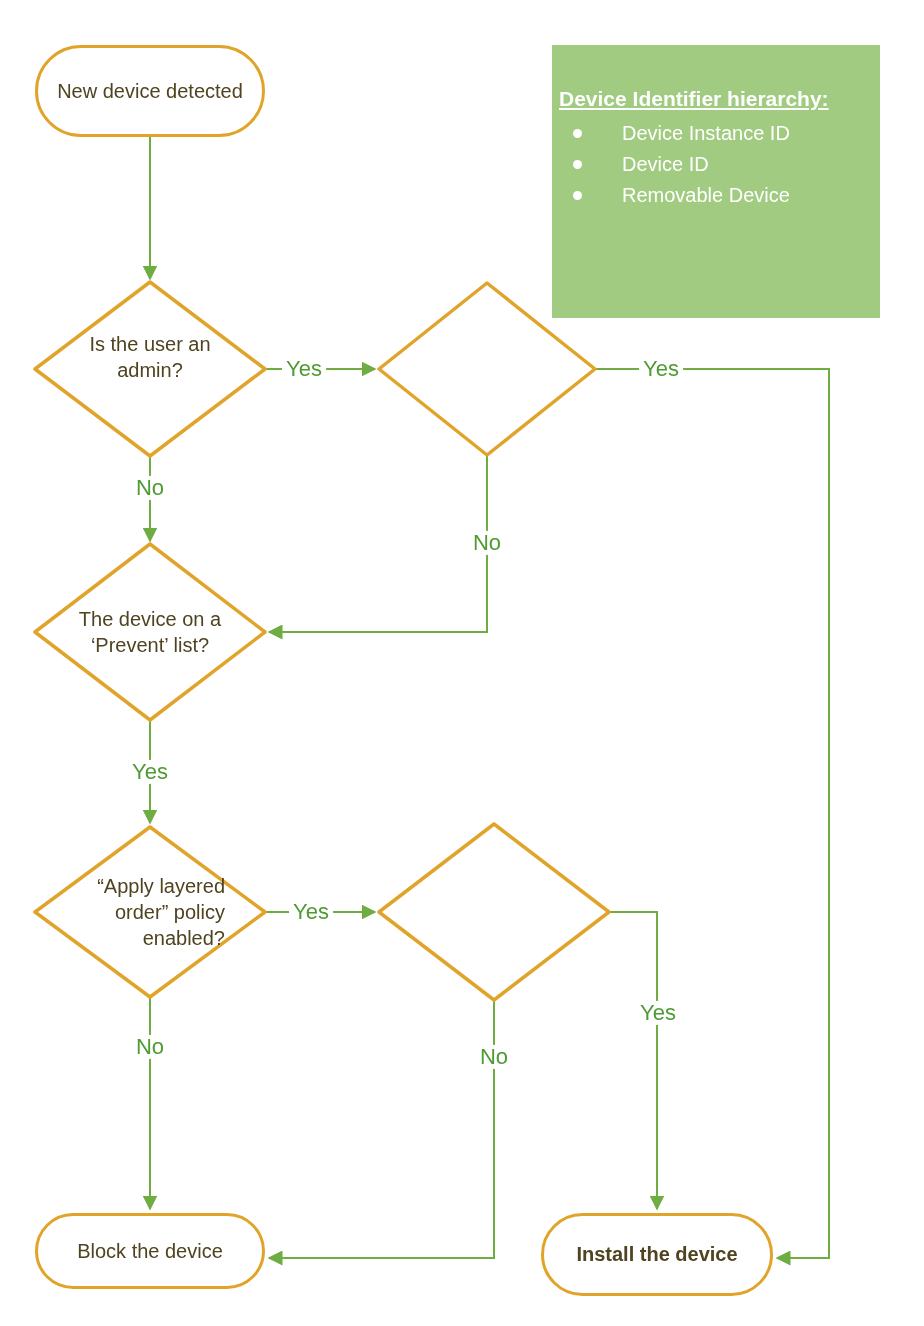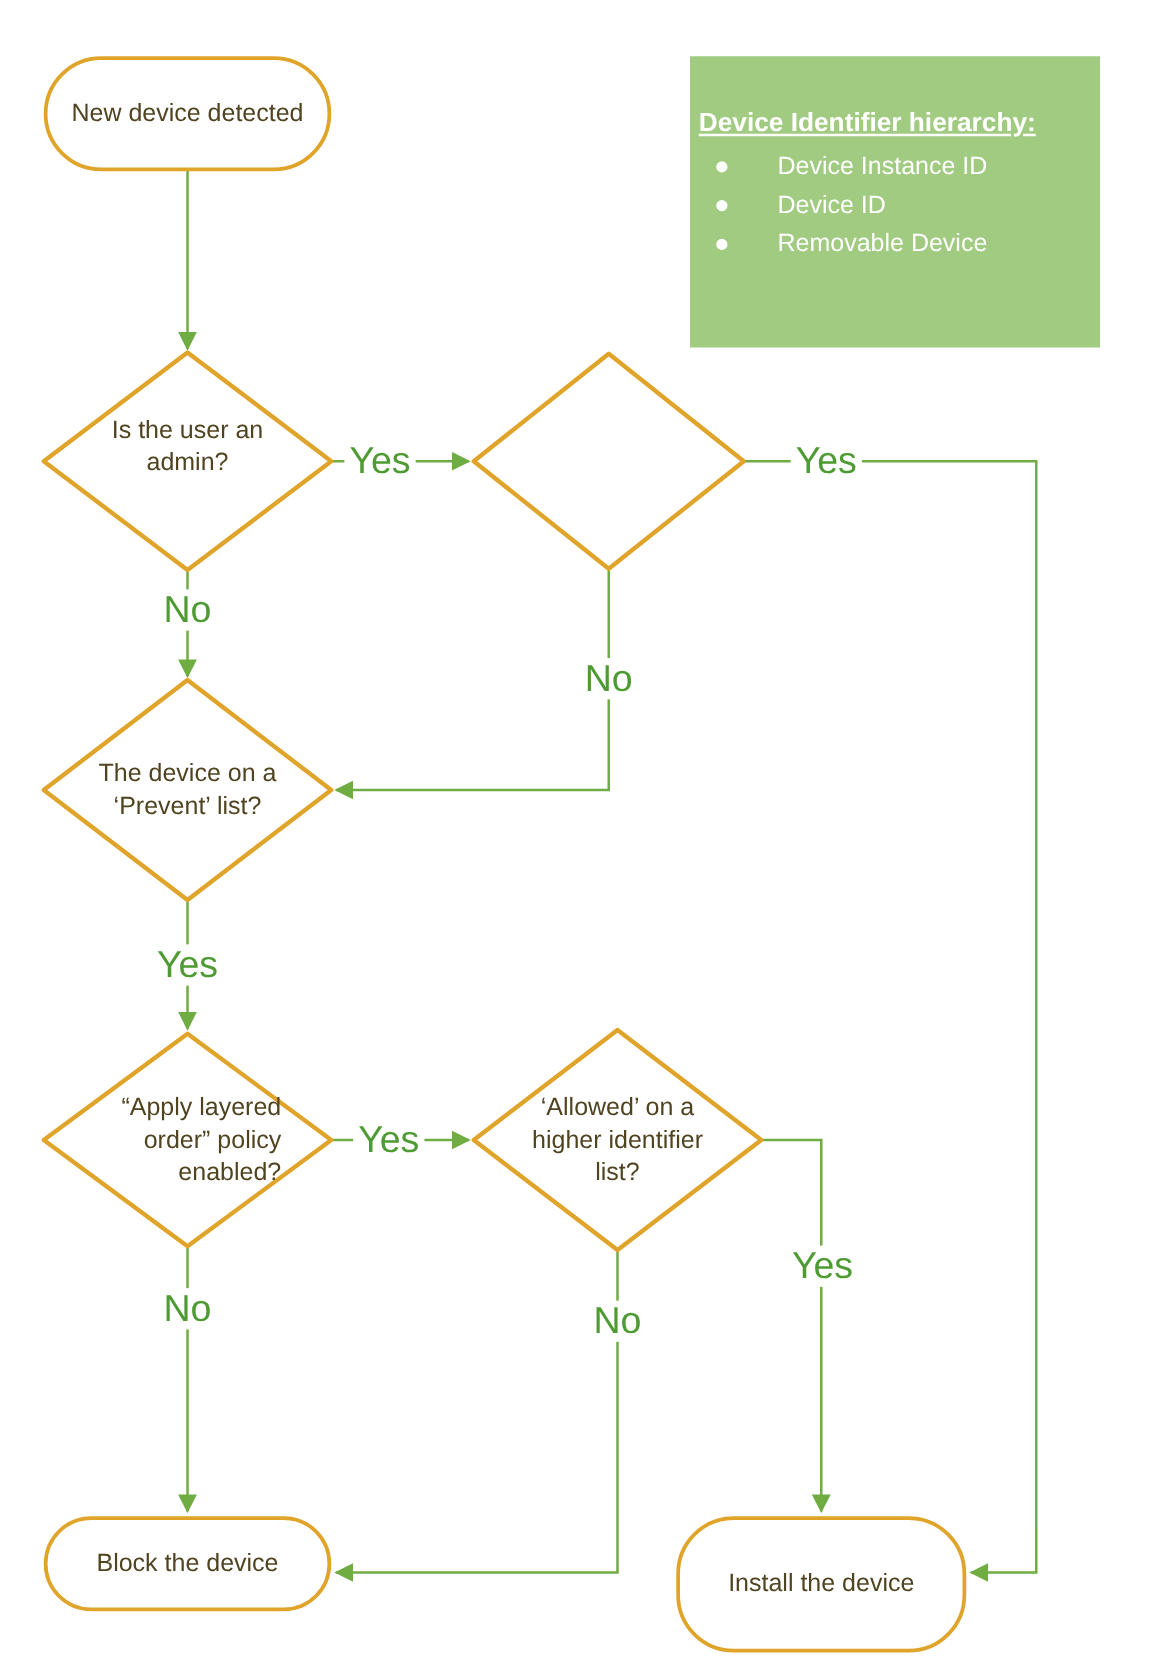--- a/index.html
+++ b/index.html
@@ -50,28 +50,28 @@
     color:var(--node-text,#4F4320);
     font-size:20px;
     line-height:1.3;
     pointer-events:none;
   }
   .edge-label{
     position:absolute;
     transform:translate(-50%,-50%);
     background:var(--canvas-bg,#fff);
     color:var(--label-text,#4F9B33);
-    font-size:30px;
+    font-size:22px;
     padding:0 4px;
     line-height:1.1;
     white-space:nowrap;
   }
   .legend{
     position:absolute;
-    left:552px;top:45px;width:328px;height:233px;
+    left:552px;top:45px;width:328px;height:273px;
     background:var(--legend-bg,#A0CB80);
     color:var(--legend-text,#fff);
     padding:42px 6px 0 7px;
   }
   .legend-title{
     font-size:21px;
     font-weight:bold;
     text-decoration:underline;
     margin-bottom:7px;
   }
@@ -121,28 +121,27 @@
   </svg>
 
   <div class="terminal" style="left:35px;top:45px;width:230px;height:92px;">
     <span>New device detected</span>
   </div>
 
   <div class="terminal" style="left:35px;top:1213px;width:230px;height:76px;">
     <span>Block the device</span>
   </div>
 
-  <div class="terminal" style="left:541px;top:1213px;width:232px;height:109px;">
+  <div class="terminal" style="left:541px;top:1213px;width:232px;height:83px;font-weight:bold;">
     <span>Install the device</span>
   </div>
 
   <div class="node-label" style="left:60px;top:270px;width:180px;height:174px;text-align:center;">Is the user an admin?</div>
   <div class="node-label" style="left:55px;top:544px;width:190px;height:176px;">The device on a ‘Prevent’ list?</div>
   <div class="node-label" style="left:75px;top:827px;width:150px;height:170px;text-align:right;">“Apply layered order” policy enabled?</div>
-  <div class="node-label" style="left:412px;top:824px;width:164px;height:176px;">‘Allowed’ on a higher identifier list?</div>
 
   <div class="edge-label" style="left:304px;top:369px;">Yes</div>
   <div class="edge-label" style="left:150px;top:488px;">No</div>
   <div class="edge-label" style="left:661px;top:369px;">Yes</div>
   <div class="edge-label" style="left:487px;top:543px;">No</div>
   <div class="edge-label" style="left:150px;top:772px;">Yes</div>
   <div class="edge-label" style="left:311px;top:912px;">Yes</div>
   <div class="edge-label" style="left:150px;top:1047px;">No</div>
   <div class="edge-label" style="left:658px;top:1013px;">Yes</div>
   <div class="edge-label" style="left:494px;top:1057px;">No</div>

